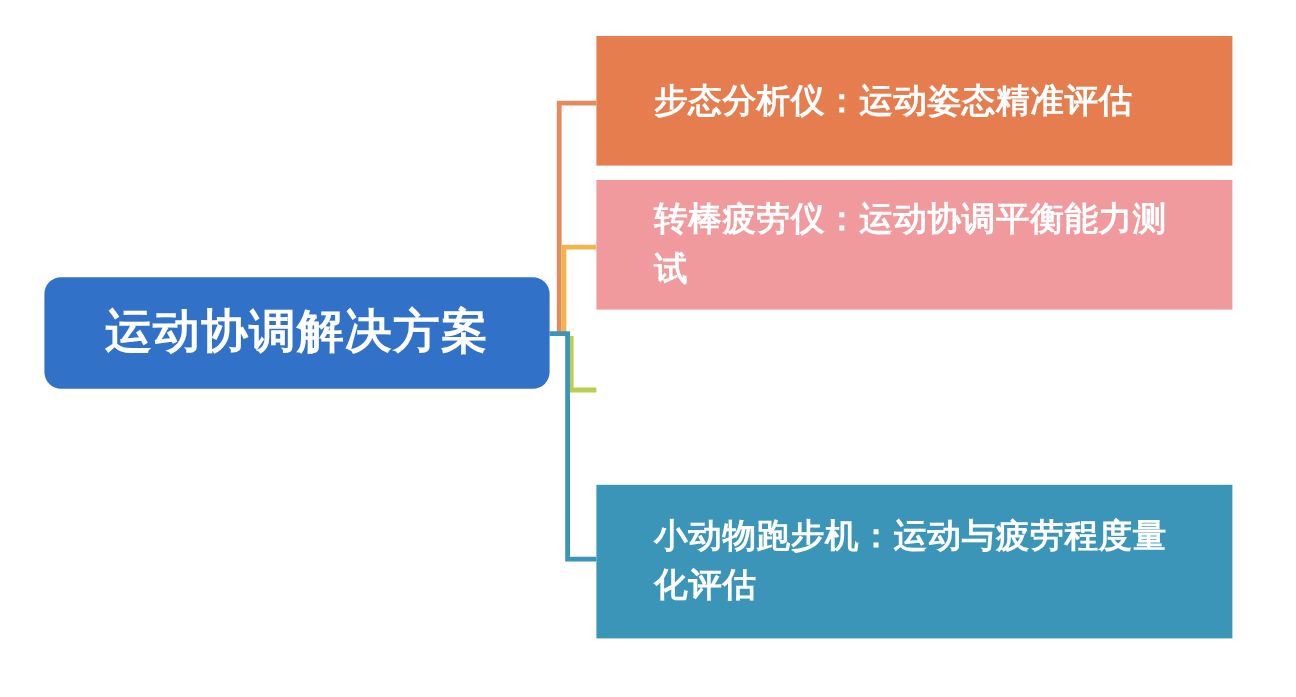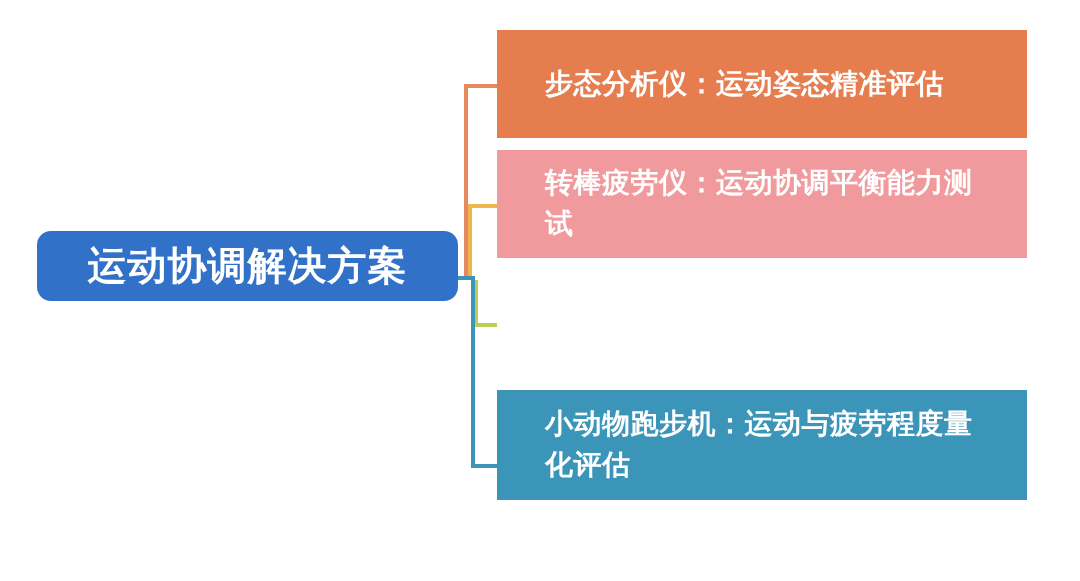--- a/index.html
+++ b/index.html
@@ -27,21 +27,21 @@
     height: 581px;
     z-index: 1;
   }
 
   
   .root-node {
     position: absolute;
     left: 37px;
     top: 231px;
     width: 421px;
-    height: 70px;
+    height: 93px;
     background: #3271c8;
     border-radius: 14px;
     z-index: 3;
     display: flex;
     align-items: center;
     justify-content: center;
     box-sizing: border-box;
     padding: 0 16px;
   }
   .root-label {
@@ -68,21 +68,21 @@
     font-size: 28px;
     font-weight: bold;
     line-height: 1.45;
     padding: 0 48px 0 48px;
     letter-spacing: 0.5px;
   }
 
   #branch-0 { top: 30px;  height: 108px; background: #e57d4f; }
   #branch-1 { top: 150px; height: 108px; background: #f09a9d; }
   #branch-2 { top: 270px; height: 108px; background: #bbcd53; }
-  #branch-3 { top: 390px; height: 110px; background: #3b95b8; align-items: center; }
+  #branch-3 { top: 404px; height: 128px; background: #3b95b8; align-items: center; }
 
   #branch-3 .branch-label {
     padding-right: 40px;
   }
 </style>
 </head>
 <body>
 
 <div id="canvas">
 

